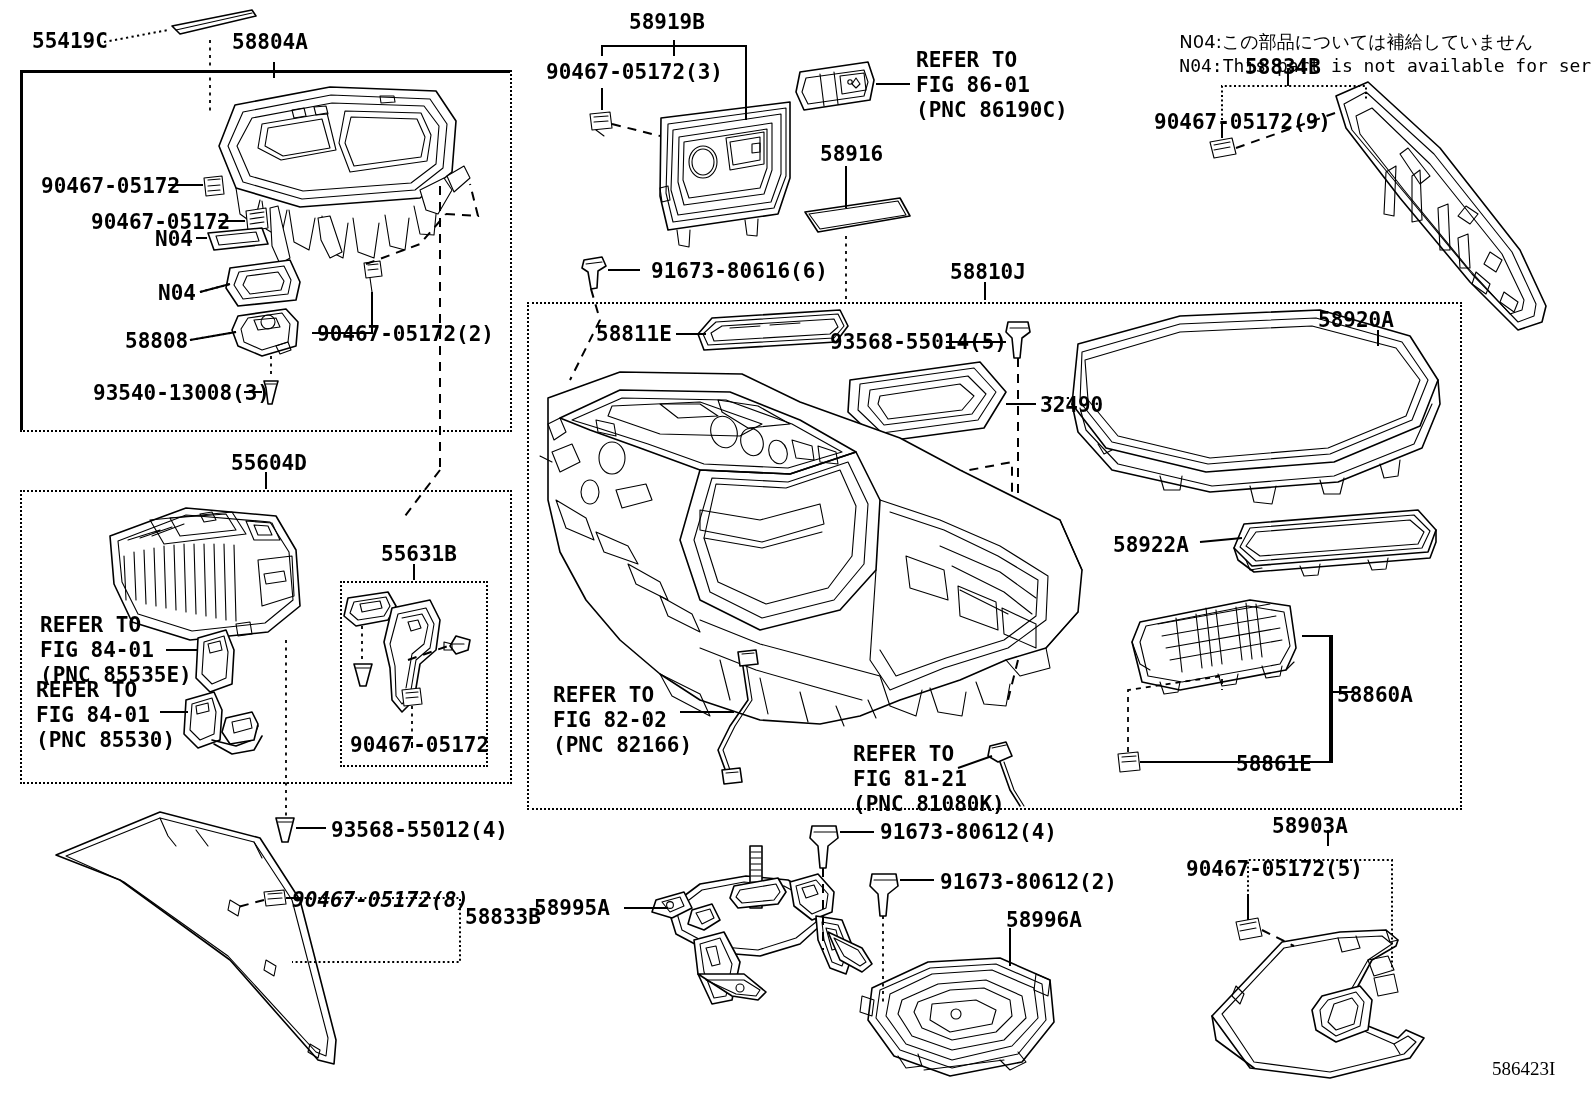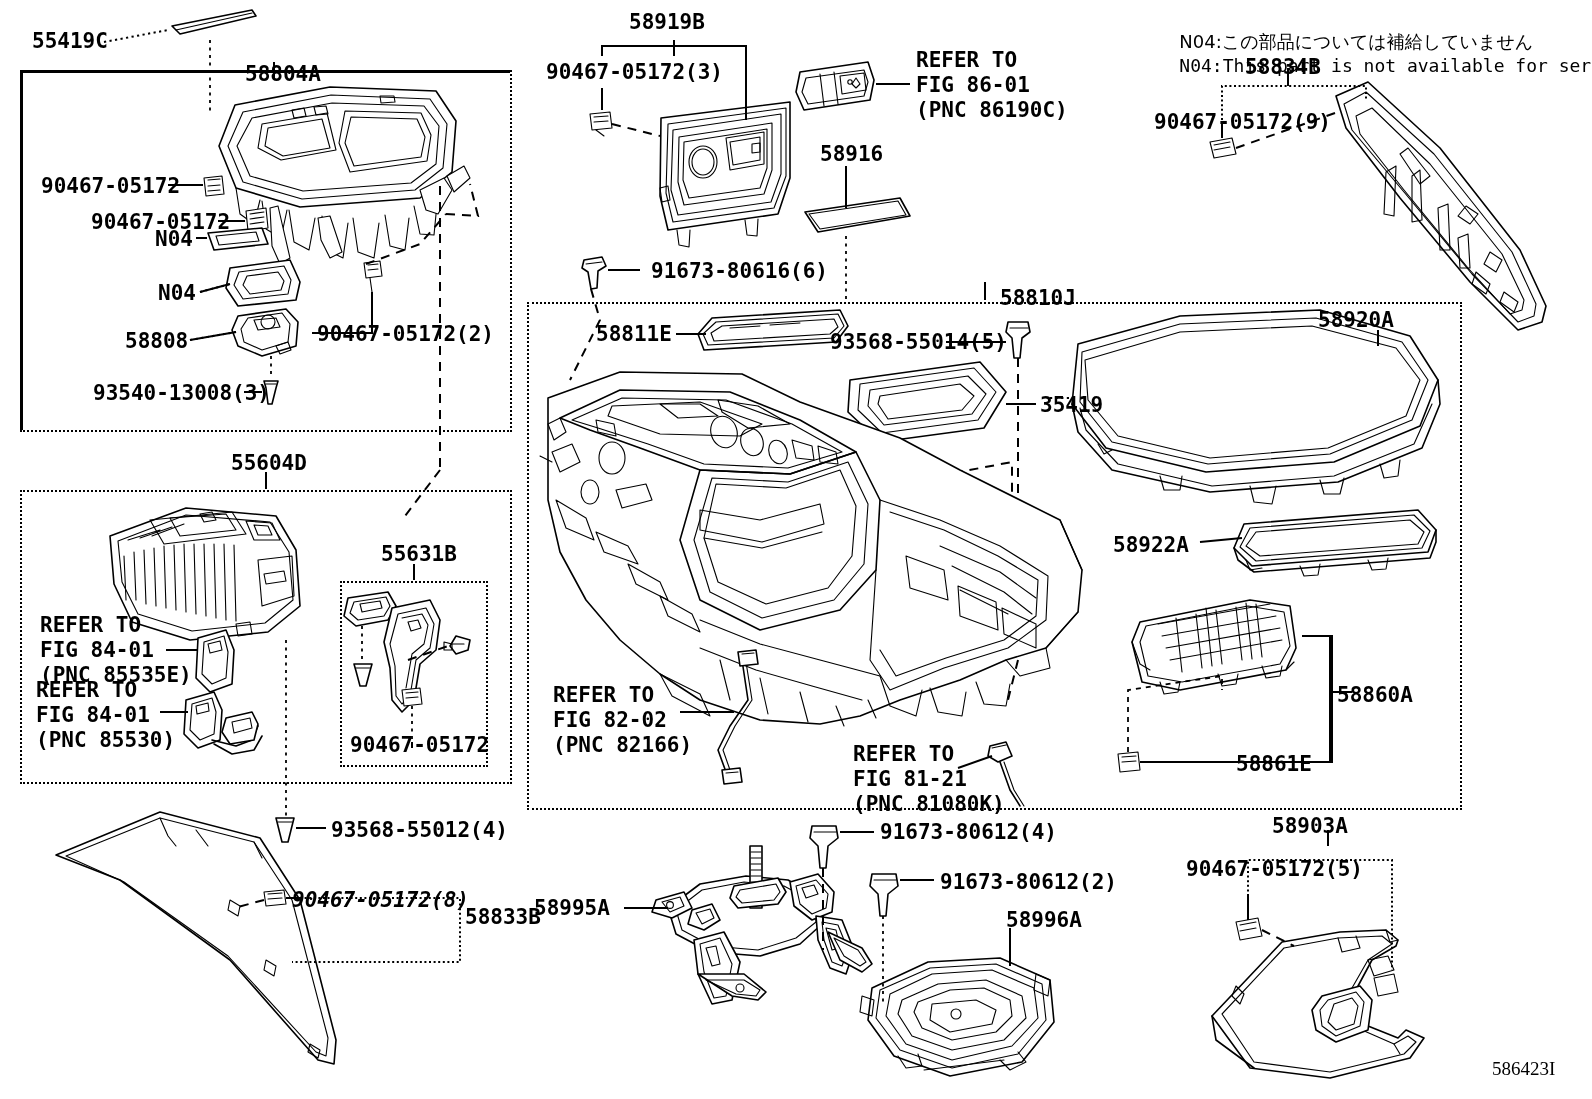--- a/index.html
+++ b/index.html
@@ -551,21 +551,21 @@
 
     <path class="brk" d="M300 898 L460 898 L460 962 L292 962" style="fill:none;stroke:#000;stroke-width:2;stroke-dasharray:2 2.6;"></path>
 
     <path class="brk" d="M1248 896 L1248 860 L1392 860 L1392 970" style="fill:none;stroke:#000;stroke-width:2;stroke-dasharray:2 2.6;"></path>
 
     <path class="brk" d="M1304 636 L1332 636 L1332 762 L1232 762" style="fill:none;stroke:#000;stroke-width:2;"></path>
     <path class="brk" d="M1332 692 L1352 692" style="fill:none;stroke:#000;stroke-width:2;"></path>
   </svg>
 
   <div class="lbl" style="left:32px;top:29px;">55419C</div>
-  <div class="lbl" style="left:245px;top:30px;margin-top:32px;">58804A</div>
+  <div class="lbl" style="left:232px;top:30px;">58804A</div>
   <div class="lbl" style="left:41px;top:174px;">90467-05172</div>
   <div class="lbl" style="left:91px;top:210px;">90467-05172</div>
   <div class="lbl" style="left:155px;top:227px;">N04</div>
   <div class="lbl" style="left:158px;top:281px;">N04</div>
   <div class="lbl" style="left:125px;top:329px;">58808</div>
   <div class="lbl" style="left:93px;top:381px;">93540-13008(3)</div>
   <div class="lbl" style="left:317px;top:322px;text-align:center;">90467-05172(2)</div>
 
   <div class="lbl" style="left:231px;top:451px;">55604D</div>
   <div class="lbl" style="left:381px;top:542px;">55631B</div>
@@ -582,24 +582,24 @@
   <div class="lbl" style="left:465px;top:905px;">58833B</div>
 
   <div class="lbl" style="left:629px;top:10px;">58919B</div>
   <div class="lbl" style="left:546px;top:60px;">90467-05172(3)</div>
   <div class="lbl" style="left:916px;top:48px;">REFER TO
 FIG 86-01
 (PNC 86190C)</div>
   <div class="lbl" style="left:820px;top:142px;">58916</div>
   <div class="lbl" style="left:651px;top:259px;">91673-80616(6)</div>
 
-  <div class="lbl" style="left:1000px;top:260px;margin-top:26px;">58810J</div>
+  <div class="lbl" style="left:950px;top:260px;">58810J</div>
   <div class="lbl" style="left:596px;top:322px;">58811E</div>
   <div class="lbl" style="left:830px;top:330px;">93568-55014(5)</div>
-  <div class="lbl" style="left:1040px;top:393px;">35419</div>
+  <div class="lbl" style="left:1040px;top:393px;">32490</div>
   <div class="lbl" style="left:553px;top:683px;">REFER TO
 FIG 82-02
 (PNC 82166)</div>
   <div class="lbl" style="left:853px;top:742px;">REFER TO
 FIG 81-21
 (PNC 81080K)</div>
 
   <div class="lbl" style="left:1318px;top:308px;">58920A</div>
   <div class="lbl" style="left:1113px;top:533px;">58922A</div>
   <div class="lbl" style="left:1337px;top:683px;">58860A</div>

